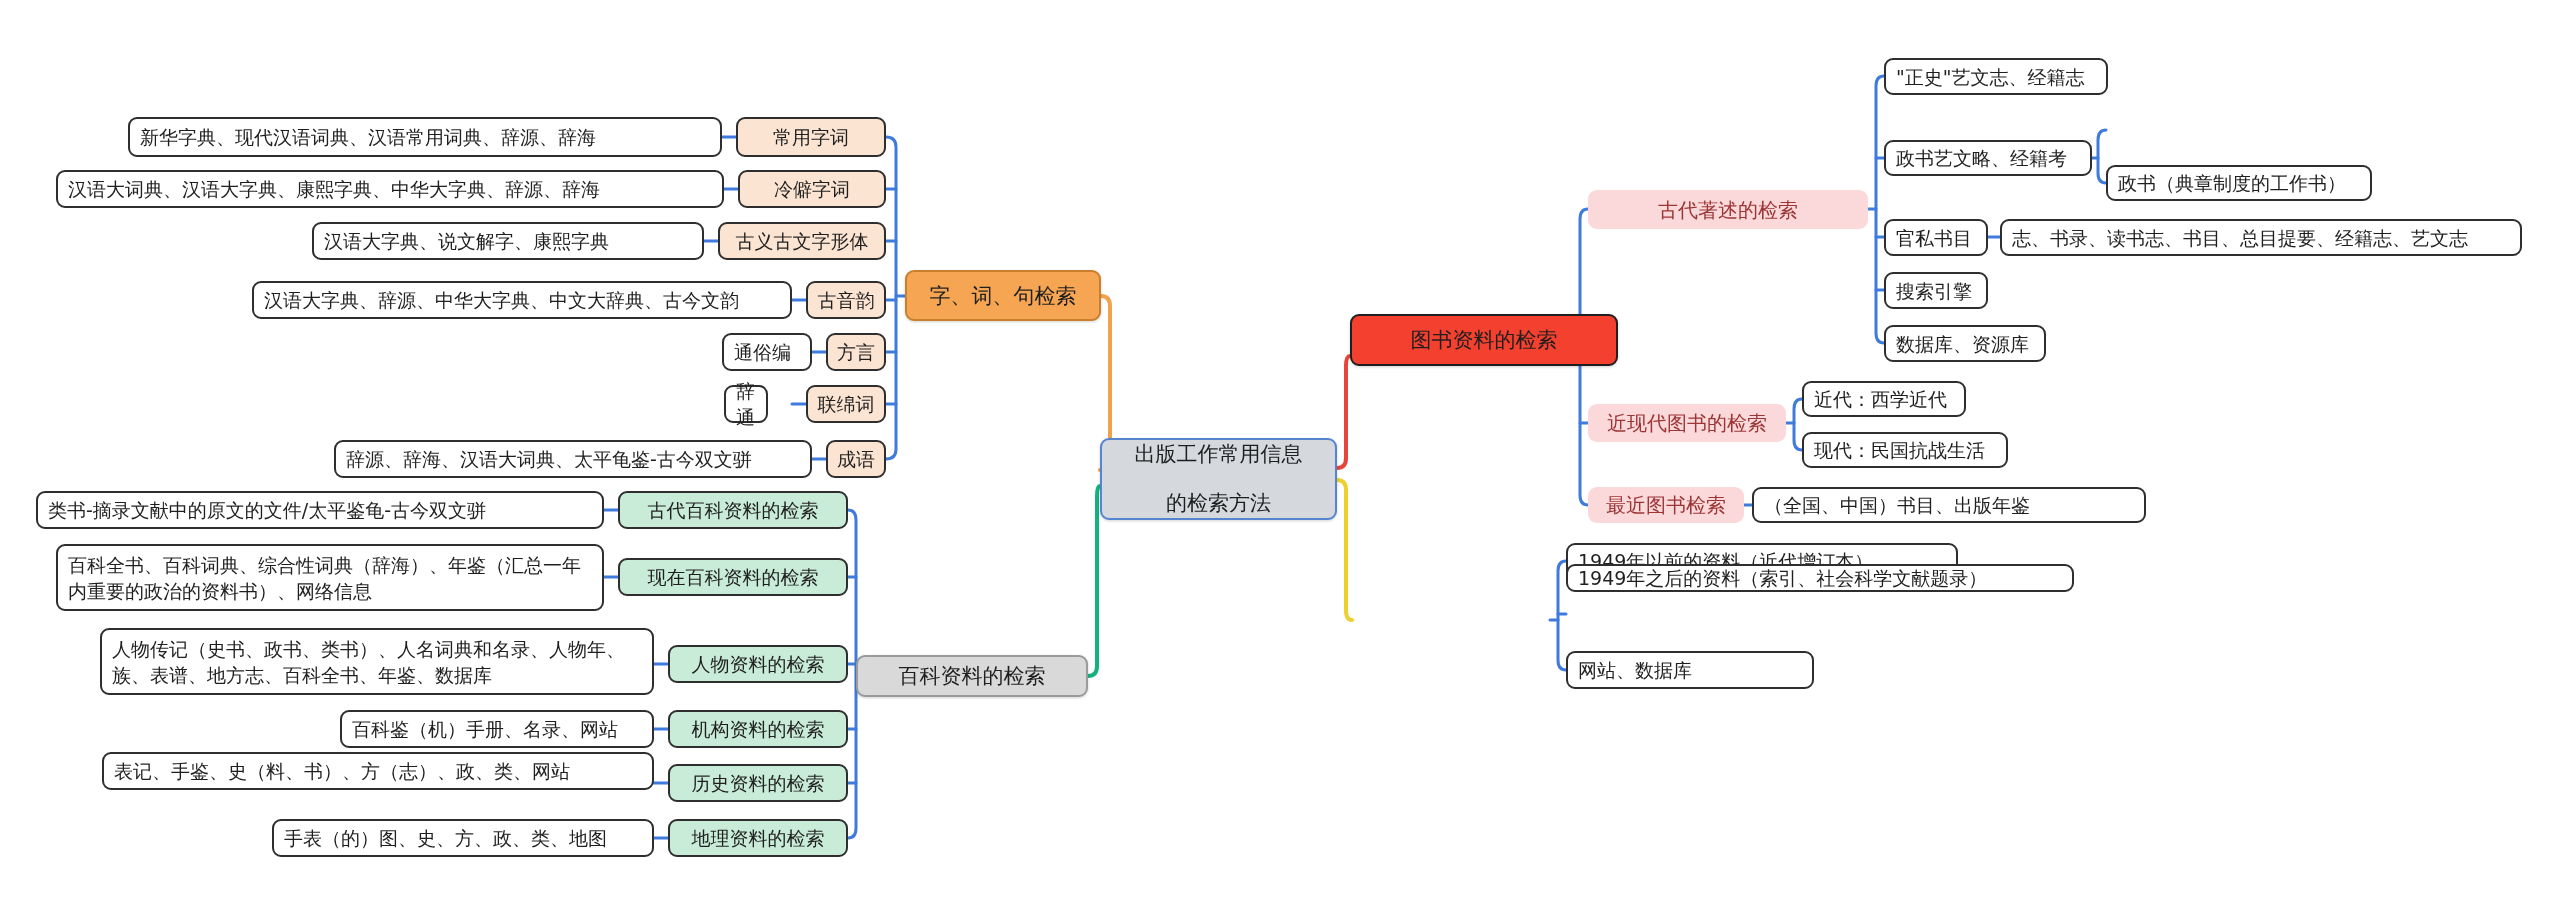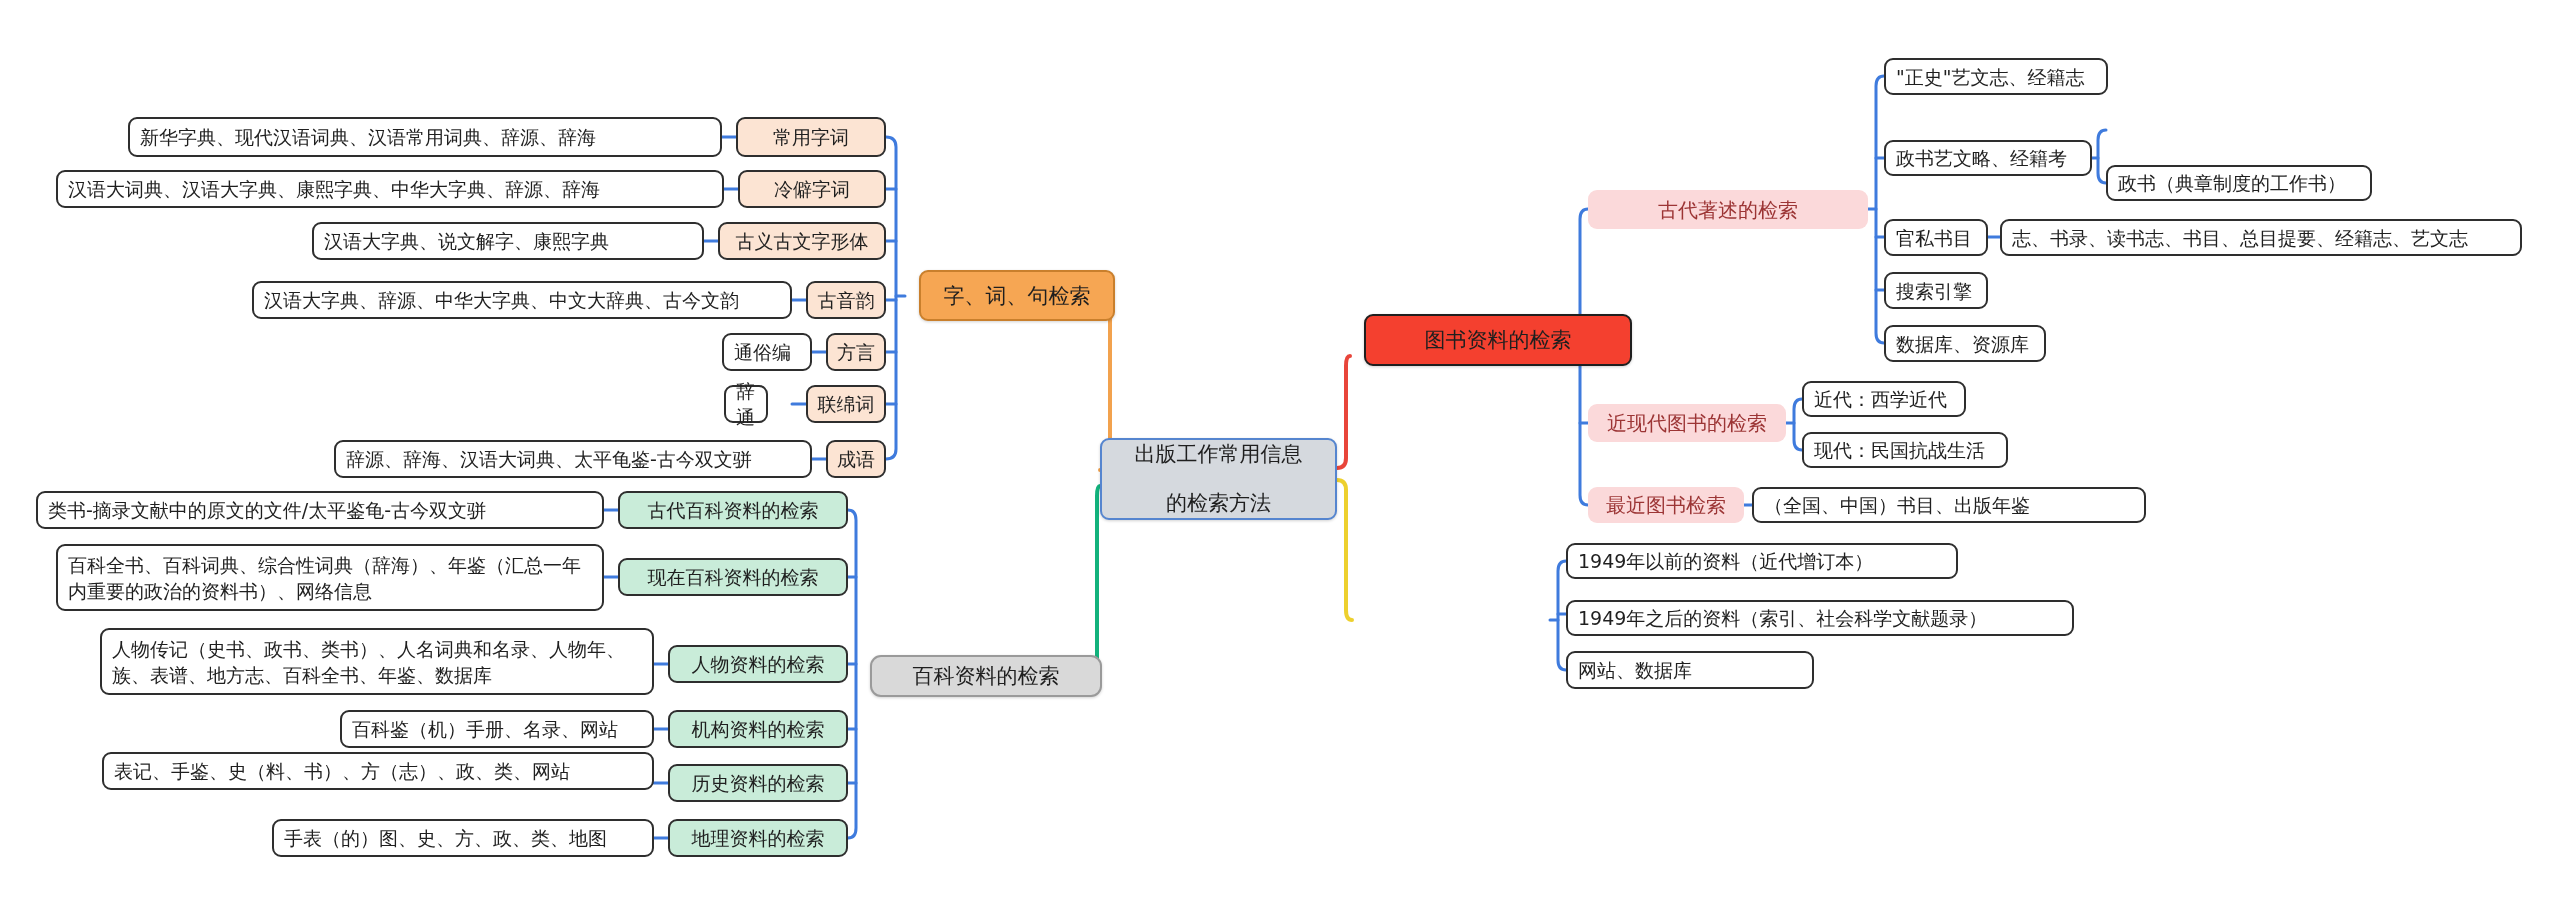--- a/index.html
+++ b/index.html
@@ -6,23 +6,23 @@
   #canvas{position:relative;width:2560px;height:908px;background:#ffffff;overflow:hidden;
           font-family:"DejaVu Sans","Liberation Sans",sans-serif;color:#1f1f1f;}
   svg.wires{position:absolute;left:0;top:0;width:2560px;height:908px;}
   .node{position:absolute;box-sizing:border-box;border-radius:9px;display:flex;align-items:center;
         font-size:19px;line-height:26px;background:#fff;}
   .leaf{border:2px solid #2e2e2e;padding:2px 10px;justify-content:flex-start;text-align:left;}
   .cap{border:2px solid #2e2e2e;justify-content:center;text-align:center;padding:16px 6px;}
   .peach{background:#fce4d3;}
   .mint{background:#c9ecd9;}
   .big{font-size:21px;justify-content:center;text-align:center;border:2px solid #1f1f1f;
-       box-shadow:0 1px 3px rgba(0,0,0,.18);margin-left:14px;}
+       box-shadow:0 1px 3px rgba(0,0,0,.18);}
   .orange{background:#f6a653;border-color:#c97f2c;}
-  .gray{background:#d9d9d9;border-color:#9a9a9a;border-radius:11px;}
+  .gray{background:#d9d9d9;border-color:#9a9a9a;}
   .redbox{background:#f4402f;}
   .yellowbox{background:#f2d229;}
   .pinkhl{background:#fbd9da;border:none;color:#9c3535;justify-content:center;text-align:center;
           font-size:20px;}
   .center-node{background:#d5d9de;border:2px solid #5585cf;flex-direction:column;justify-content:space-between;
                text-align:center;font-size:21px;line-height:29px;box-shadow:0 1px 3px rgba(0,0,0,.18);}
 </style>
 </head>
 <body>
 
@@ -156,16 +156,16 @@
 
   <div class="node pinkhl" style="left:1588px;top:404px;width:198px;height:38px">近现代图书的检索</div>
   <div class="node leaf" style="left:1802px;top:381px;width:164px;height:36px">近代：西学近代</div>
   <div class="node leaf" style="left:1802px;top:432px;width:206px;height:36px">现代：民国抗战生活</div>
 
   <div class="node pinkhl" style="left:1588px;top:487px;width:156px;height:36px">最近图书检索</div>
   <div class="node leaf" style="left:1752px;top:487px;width:394px;height:36px">（全国、中国）书目、出版年鉴</div>
 
 
   <div class="node leaf" style="left:1566px;top:543px;width:392px;height:36px">1949年以前的资料（近代增订本）</div>
-  <div class="node leaf" style="left:1566px;top:600px;width:508px;height:36px">1949年之后的资料（索引、社会科学文献题录）</div>
+  <div class="node leaf" style="left:1566px;top:564px;width:508px;height:28px">1949年之后的资料（索引、社会科学文献题录）</div>
   <div class="node leaf" style="left:1566px;top:651px;width:248px;height:38px">网站、数据库</div>
 
 </div>
 
 </body></html>

